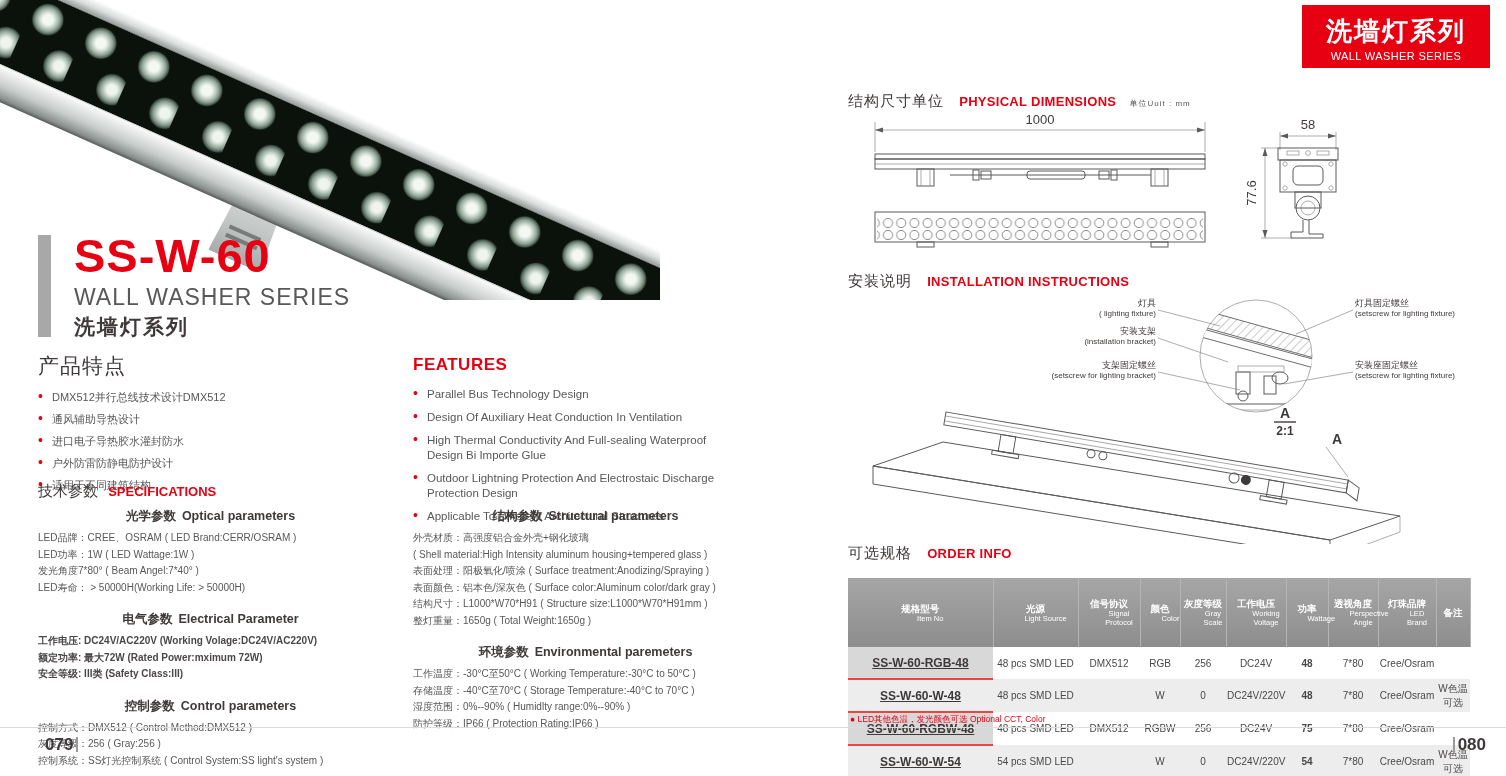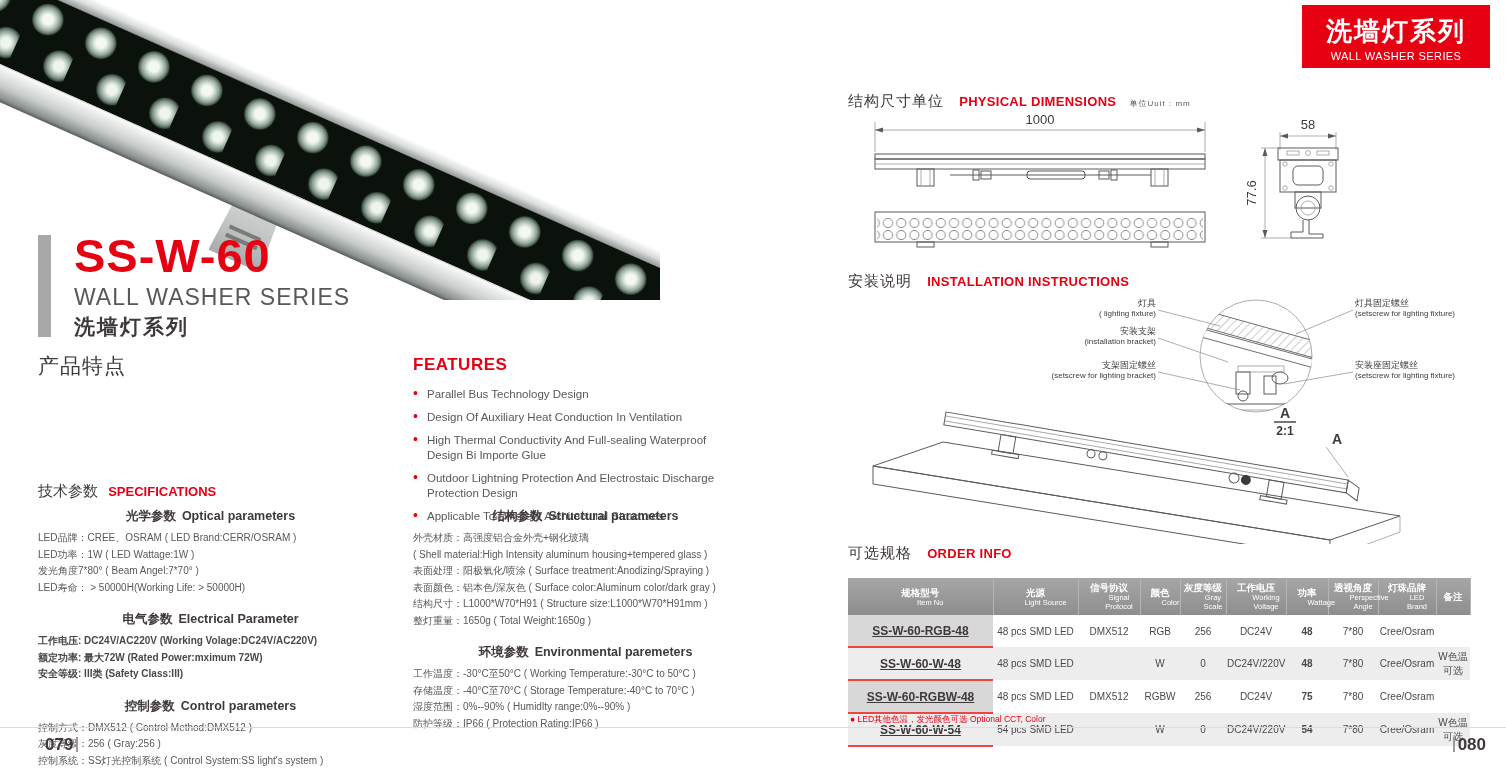--- a/index.html
+++ b/index.html
@@ -72,21 +72,21 @@
   .svg-abs{position:absolute;}
   .lw{stroke:#5a5a5a;fill:none;stroke-width:1;}
   .lw-thin{stroke:#8a8a8a;fill:none;stroke-width:.7;}
   .dimtxt{font-size:13px;fill:#3f3a39;}
   .lbl-cn{font-size:9px;fill:#3f3a39;}
   .lbl-en{font-size:8px;fill:#3f3a39;}
 
   
   .order-table{position:absolute;left:848px;top:578px;width:622px;border-collapse:collapse;table-layout:fixed;}
   .order-table th{background:linear-gradient(180deg,#a6a6a6,#8d8d8d);color:#fff;font-weight:normal;
-                  padding:4px 1px;vertical-align:middle;border-right:1px solid #b5b5b5;}
+                  padding:20px 1px;vertical-align:middle;border-right:1px solid #b5b5b5;}
   .order-table th .cn{font-size:9.5px;font-weight:bold;line-height:11px;}
   .order-table th .en{font-size:7.5px;line-height:9px;margin-left:20px;}
   .order-table td{font-size:10px;color:#4b4747;text-align:center;height:27px;padding:2px 1px;}
   .order-table tr.alt td{background:#ededed;}
   .order-table td.item{background:#d8d8d8;font-size:12px;font-weight:bold;color:#3f3a39;
                        border-bottom:2px solid #ef4444;text-decoration:underline;}
   .footnote{position:absolute;left:850px;top:714px;font-size:8.5px;color:#e60012;}
 
   
   .foot-line{position:absolute;left:0;top:727px;width:1506px;height:1px;background:#dcdcdc;}
@@ -113,20 +113,27 @@
     <div class="title-mark"></div>
     <div class="title-text">
       <div class="model">SS-W-60</div>
       <div class="series-en">WALL WASHER SERIES</div>
       <div class="series-cn">洗墙灯系列</div>
     </div>
   </div>
 
   <div class="pf">
     <h2>产品特点</h2>
+    <ul class="blist">
+      <li>DMX512并行总线技术设计DMX512</li>
+      <li>通风辅助导热设计</li>
+      <li>进口电子导热胶水灌封防水</li>
+      <li>户外防雷防静电防护设计</li>
+      <li>适用于不同建筑结构</li>
+    </ul>
   </div>
 
   <div class="feat">
     <h3>FEATURES</h3>
     <ul class="blist">
       <li>Parallel Bus Technology Design</li>
       <li>Design Of Auxiliary Heat Conduction In Ventilation</li>
       <li>High Thermal Conductivity And Full-sealing Waterproof Design Bi Importe Glue</li>
       <li>Outdoor Lightning Protection And Electrostaic Discharge Protection Design</li>
       <li>Applicable To Different Architectural Structures</li>
@@ -136,21 +143,21 @@
   <div class="spec-head">
     <span>技术参数</span>
     <span class="en">SPECIFICATIONS</span>
   </div>
 
   <div class="spec-col c1">
     <div class="spec-group">
       <div class="spec-title"><span>光学参数</span><span class="en">Optical parameters</span></div>
       <div class="spec-line">LED品牌：CREE、OSRAM ( LED Brand:CERR/OSRAM )</div>
       <div class="spec-line">LED功率：1W ( LED Wattage:1W )</div>
-      <div class="spec-line">发光角度7*80° ( Beam Angel:7*70° )</div>
+      <div class="spec-line">发光角度7*80° ( Beam Angel:7*40° )</div>
       <div class="spec-line">LED寿命： &gt; 50000H(Working Life: &gt; 50000H)</div>
     </div>
     <div class="spec-group bold-lines">
       <div class="spec-title"><span>电气参数</span><span class="en">Electrical Parameter</span></div>
       <div class="spec-line">工作电压: DC24V/AC220V  (Working Volage:DC24V/AC220V)</div>
       <div class="spec-line">额定功率: 最大72W  (Rated Power:mximum 72W)</div>
       <div class="spec-line">安全等级: III类  (Safety Class:III)</div>
     </div>
     <div class="spec-group">
       <div class="spec-title"><span>控制参数</span><span class="en">Control parameters</span></div>

